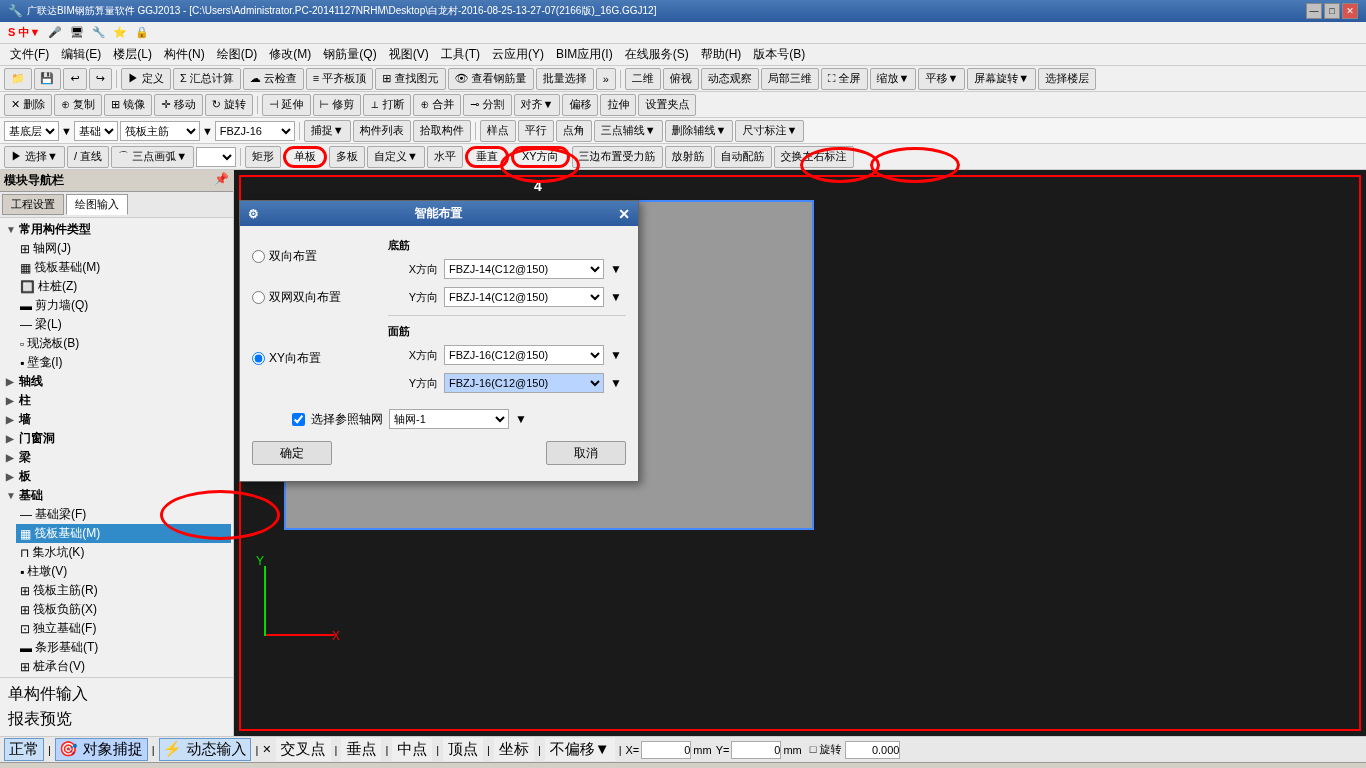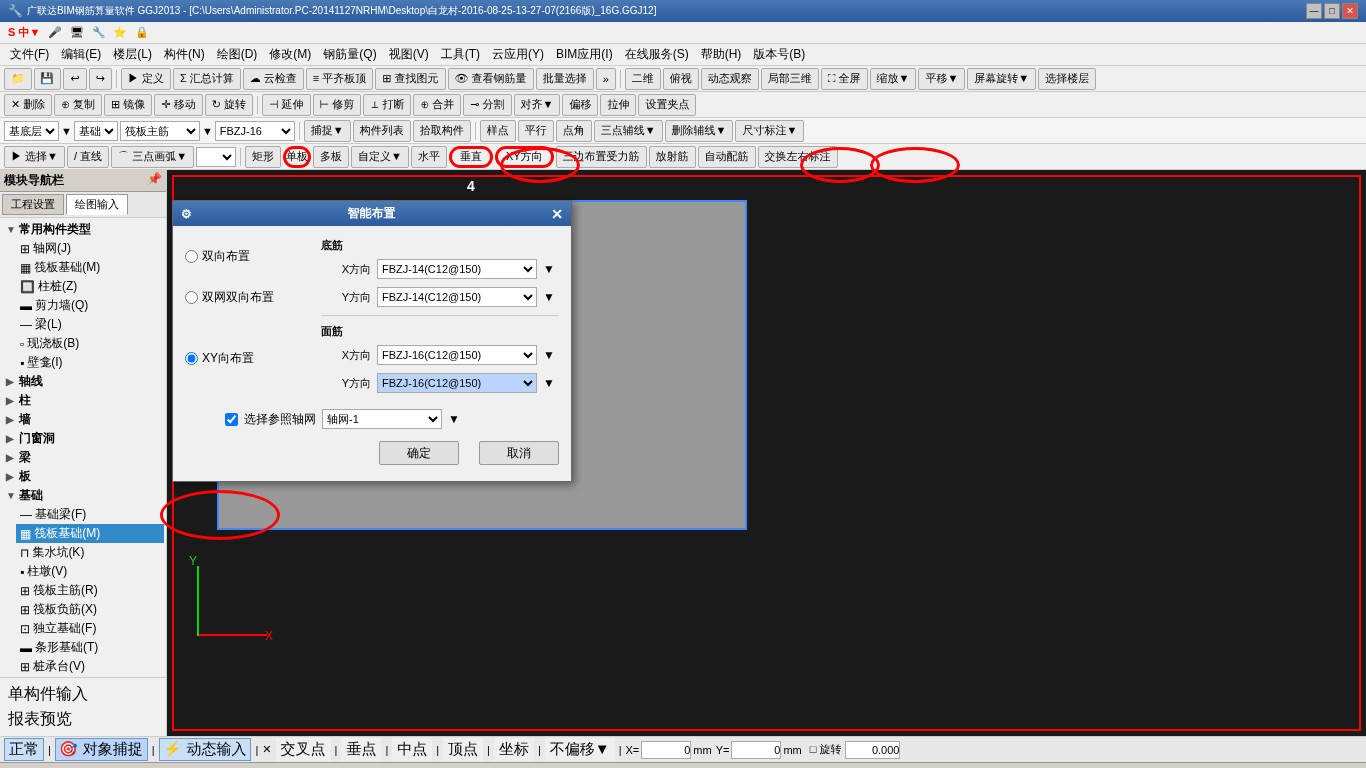--- a/index.html
+++ b/index.html
@@ -27,21 +27,21 @@
     
     .toolbar-row3 { height: 26px; background: #f5f5f5; display: flex; align-items: center; padding: 0 4px; border-bottom: 1px solid #ccc; font-size: 11px; gap: 2px; overflow: hidden; }
 
     
     .toolbar-row4 { height: 26px; background: #f0f0f0; display: flex; align-items: center; padding: 0 4px; border-bottom: 1px solid #ccc; font-size: 11px; gap: 2px; overflow: hidden; }
 
     
     .main-area { display: flex; height: calc(768px - 22px - 22px - 26px - 26px - 26px - 26px - 24px - 30px); }
 
     
-    .sidebar { width: 167px; background: #f0f0f0; border-right: 1px solid #ccc; display: flex; flex-direction: column; overflow: hidden; }
+    .sidebar { width: 234px; background: #f0f0f0; border-right: 1px solid #ccc; display: flex; flex-direction: column; overflow: hidden; }
     .sidebar-header { background: #d4d0c8; padding: 2px 4px; font-size: 12px; font-weight: bold; border-bottom: 1px solid #999; display: flex; justify-content: space-between; }
     .sidebar-nav { padding: 2px; display: flex; gap: 2px; background: #e8e8e8; border-bottom: 1px solid #ccc; }
     .sidebar-nav-btn { padding: 2px 8px; background: #d4d0c8; border: 1px solid #999; cursor: pointer; font-size: 11px; }
     .sidebar-nav-btn.active { background: white; border-bottom-color: white; }
     .tree-area { flex: 1; overflow: auto; padding: 2px; font-size: 12px; }
     .tree-item { padding: 1px 4px; cursor: pointer; display: flex; align-items: center; gap: 3px; white-space: nowrap; }
     .tree-item.selected { background: #308bc8; color: white; }
     .tree-group { padding-left: 14px; }
     .tree-parent { padding: 1px 4px; cursor: pointer; display: flex; align-items: center; gap: 3px; font-weight: bold; }
     .expand-icon { font-size: 10px; color: #555; width: 10px; }
@@ -58,21 +58,21 @@
     .dialog-title { background: linear-gradient(to bottom, #4a7ab5, #2b5a9e); color: white; padding: 4px 8px; display: flex; justify-content: space-between; align-items: center; font-size: 12px; font-weight: bold; cursor: move; }
     .dialog-close { color: white; cursor: pointer; font-size: 14px; font-weight: bold; }
     .dialog-content { padding: 12px; }
     .dialog-section-title { font-size: 12px; margin-bottom: 8px; font-weight: normal; }
     .radio-label { display: flex; align-items: center; gap: 4px; cursor: pointer; }
     .radio-group-left { width: 120px; display: flex; flex-direction: column; gap: 24px; padding-top: 10px; }
     .field-label { font-size: 11px; width: 50px; text-align: right; }
     .field-row { display: flex; align-items: center; gap: 6px; margin-bottom: 8px; }
     .field-select { height: 20px; font-size: 11px; border: 1px solid #aaa; background: white; cursor: pointer; }
     .section-divider { border-top: 1px solid #ccc; margin: 8px 0; }
-    .dialog-buttons { display: flex; justify-content: flex-end; gap: 20px; margin-top: 12px; padding-bottom: 4px; }
+    .dialog-buttons { display: flex; justify-content: space-between; gap: 20px; margin-top: 12px; padding-bottom: 4px; }
     .dialog-btn { width: 80px; height: 24px; background: #e0e0e0; border: 1px solid #999; cursor: pointer; font-size: 12px; border-radius: 2px; }
     .checkbox-row { display: flex; align-items: center; gap: 6px; margin-bottom: 8px; padding-left: 40px; }
     .axis-select { height: 20px; font-size: 11px; border: 1px solid #aaa; background: white; width: 120px; }
 
     
     .status-bar { height: 24px; background: #d4d0c8; border-top: 1px solid #999; display: flex; align-items: center; padding: 0 8px; font-size: 11px; gap: 8px; }
     .status-item { padding: 0 4px; white-space: nowrap; }
     .status-separator { width: 1px; height: 14px; background: #999; }
 
     
@@ -209,21 +209,21 @@
   <button class="tb-btn">尺寸标注▼</button>
 </div>
 
 <div class="toolbar-row4">
   <button class="tb-btn">▶ 选择▼</button>
   <button class="tb-btn">/ 直线</button>
   <button class="tb-btn">⌒ 三点画弧▼</button>
   <select class="toolbar-combo" style="width:40px;"></select>
   <div class="tb-separator"></div>
   <button class="tb-btn">矩形</button>
-  <button class="tb-btn highlighted-oval" style="padding:2px 0;">单板</button>
+  <button class="tb-btn highlighted-oval" style="padding:2px 8px;">单板</button>
   <button class="tb-btn">多板</button>
   <button class="tb-btn">自定义▼</button>
   <button class="tb-btn">水平</button>
   <button class="tb-btn highlighted-oval" style="padding:2px 8px;">垂直</button>
   <button class="tb-btn highlighted-oval" style="padding:2px 8px;">XY方向</button>
   <button class="tb-btn">三边布置受力筋</button>
   <button class="tb-btn">放射筋</button>
   <button class="tb-btn">自动配筋</button>
   <button class="tb-btn">交换左右标注</button>
 </div>

